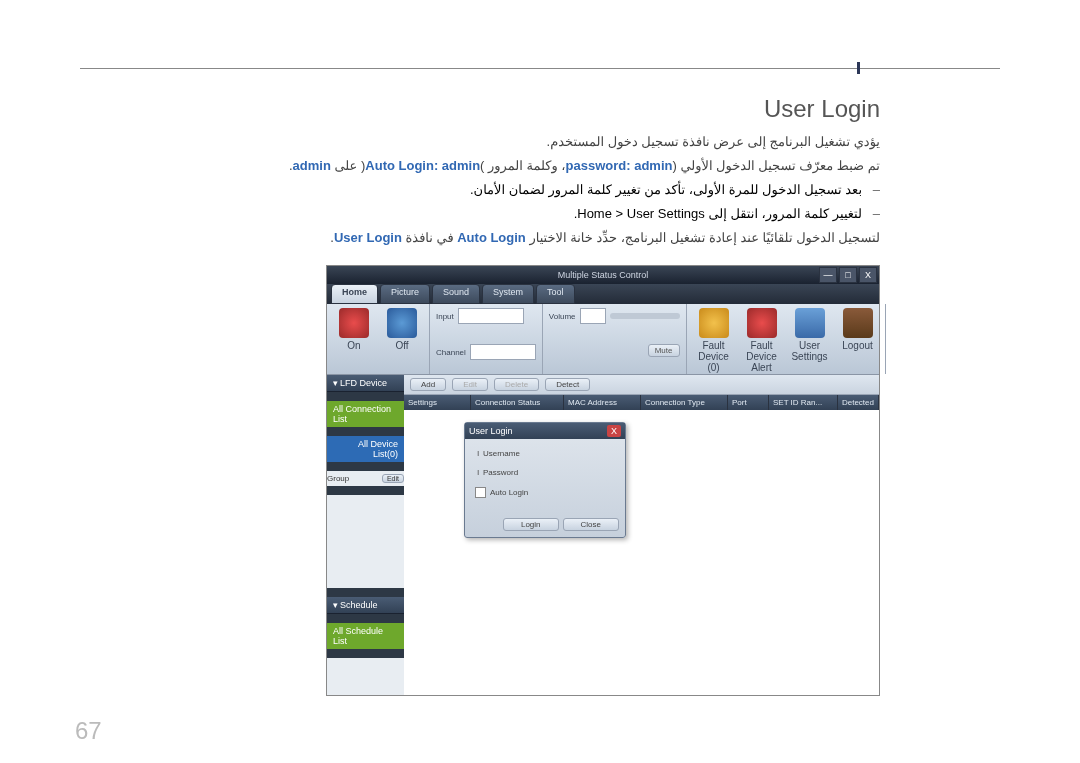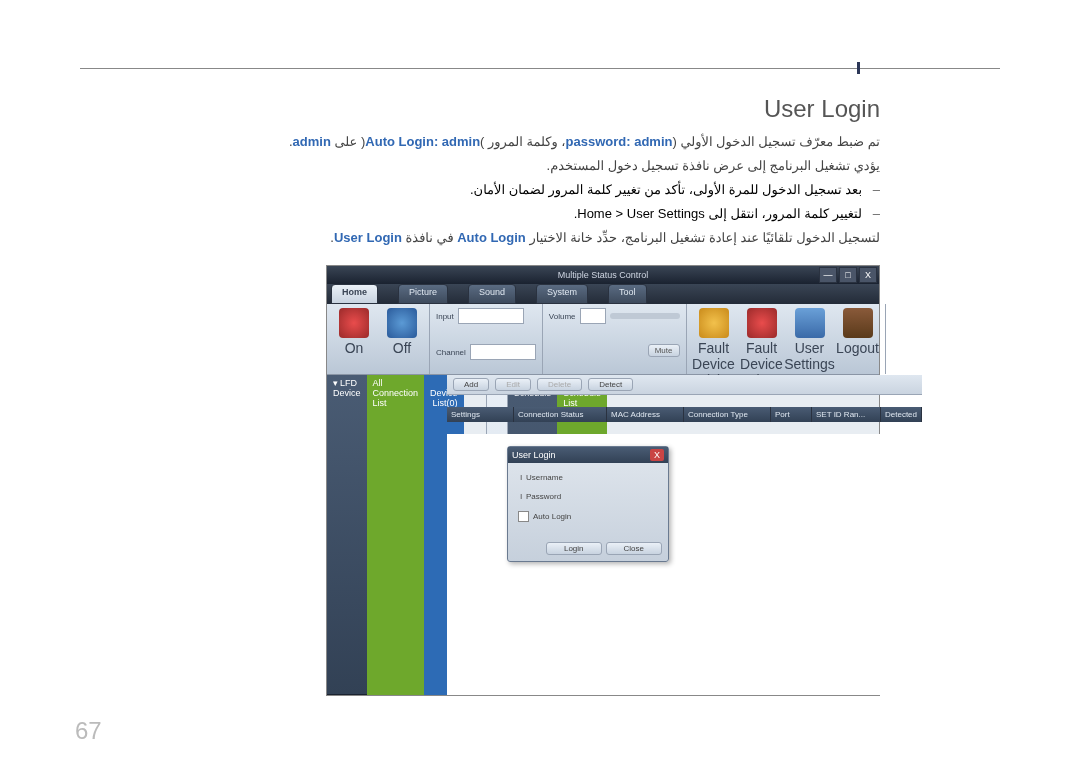--- a/index.html
+++ b/index.html
@@ -109,21 +109,21 @@
     background: linear-gradient(#dfe7f0, #bac7d6);
     height: 70px;
     display: flex;
     border-bottom: 1px solid #8a95a5;
   }
   .tabs-row {
     background: linear-gradient(#3a4555, #232b38);
     height: 20px;
     display: flex;
     padding-left: 4px;
-    gap: 20px;
+    gap: 2px;
   }
   .tab {
     background: linear-gradient(#5a6b82, #3d4a5c);
     border: 1px solid #2a3240;
     border-radius: 4px 4px 0 0;
     color: #dfe7f0;
     font-size: 9px;
     padding: 2px 10px;
     height: 14px;
   }
@@ -137,21 +137,21 @@
     padding: 4px 6px;
     display: flex;
     gap: 6px;
     align-items: flex-start;
   }
   .rb-icon-group {
     display: flex;
     flex-direction: column;
     align-items: center;
     width: 42px;
-    font-size: 14px;
+    font-size: 10px;
     color: #3a4555;
   }
   .rb-icon {
     width: 30px;
     height: 30px;
     border-radius: 4px;
     margin-bottom: 2px;
   }
   .rb-inputs {
     display: flex;
@@ -189,21 +189,22 @@
   }
   .main-area {
     display: flex;
     height: 320px;
     background: #e8edf2;
   }
   .sidebar {
     width: 120px;
     background: #2d3845;
     display: flex;
-    flex-direction: row;
+    flex-direction: column;
+    gap: 9px;
   }
   .side-head {
     background: linear-gradient(#4a5c74, #324155);
     color: #fff;
     font-size: 9px;
     padding: 3px 6px;
     border-bottom: 1px solid #1a2230;
   }
   .side-item {
     font-size: 9px;
@@ -233,21 +234,20 @@
     padding: 0 4px;
   }
   .side-spacer {
     flex: 1;
     background: #e8edf2;
   }
   .content-area {
     flex: 1;
     display: flex;
     flex-direction: column;
-    gap: 12px;
   }
   .toolbar {
     background: linear-gradient(#dfe7f0, #cad4e0);
     padding: 3px 6px;
     display: flex;
     gap: 6px;
     border-bottom: 1px solid #9aa5b5;
   }
   .tb-btn {
     background: linear-gradient(#eaf0f7, #c8d3e0);
@@ -349,25 +349,25 @@
 </style>
 </head>
 <body>
 
 <div class="page-rule"></div>
 <div class="page-rule-accent"></div>
 
 <div class="content">
   <div class="heading">User Login</div>
 
+  <div class="arabic-line">يؤدي تشغيل البرنامج إلى عرض نافذة تسجيل دخول المستخدم.</div>
+
   <div class="arabic-line">
     <span>تم ضبط معرّف تسجيل الدخول الأولي (</span><span class="hl">password: admin</span><span>، وكلمة المرور )</span><span class="hl">Auto Login: admin</span><span>( على </span><span class="hl">admin</span><span>.</span>
   </div>
-
-  <div class="arabic-line">يؤدي تشغيل البرنامج إلى عرض نافذة تسجيل دخول المستخدم.</div>
 
   <div class="bullet">بعد تسجيل الدخول للمرة الأولى، تأكد من تغيير كلمة المرور لضمان الأمان.</div>
 
   <div class="bullet">
     <span>لتغيير كلمة المرور، انتقل إلى </span><span class="hl">Home &gt; User Settings</span><span>.</span>
   </div>
 
 
   <div class="arabic-line">
     <span>لتسجيل الدخول تلقائيًا عند إعادة تشغيل البرنامج، حدِّد خانة الاختيار </span><span class="hl">Auto Login</span><span> في نافذة </span><span class="hl">User Login</span><span>.</span>

